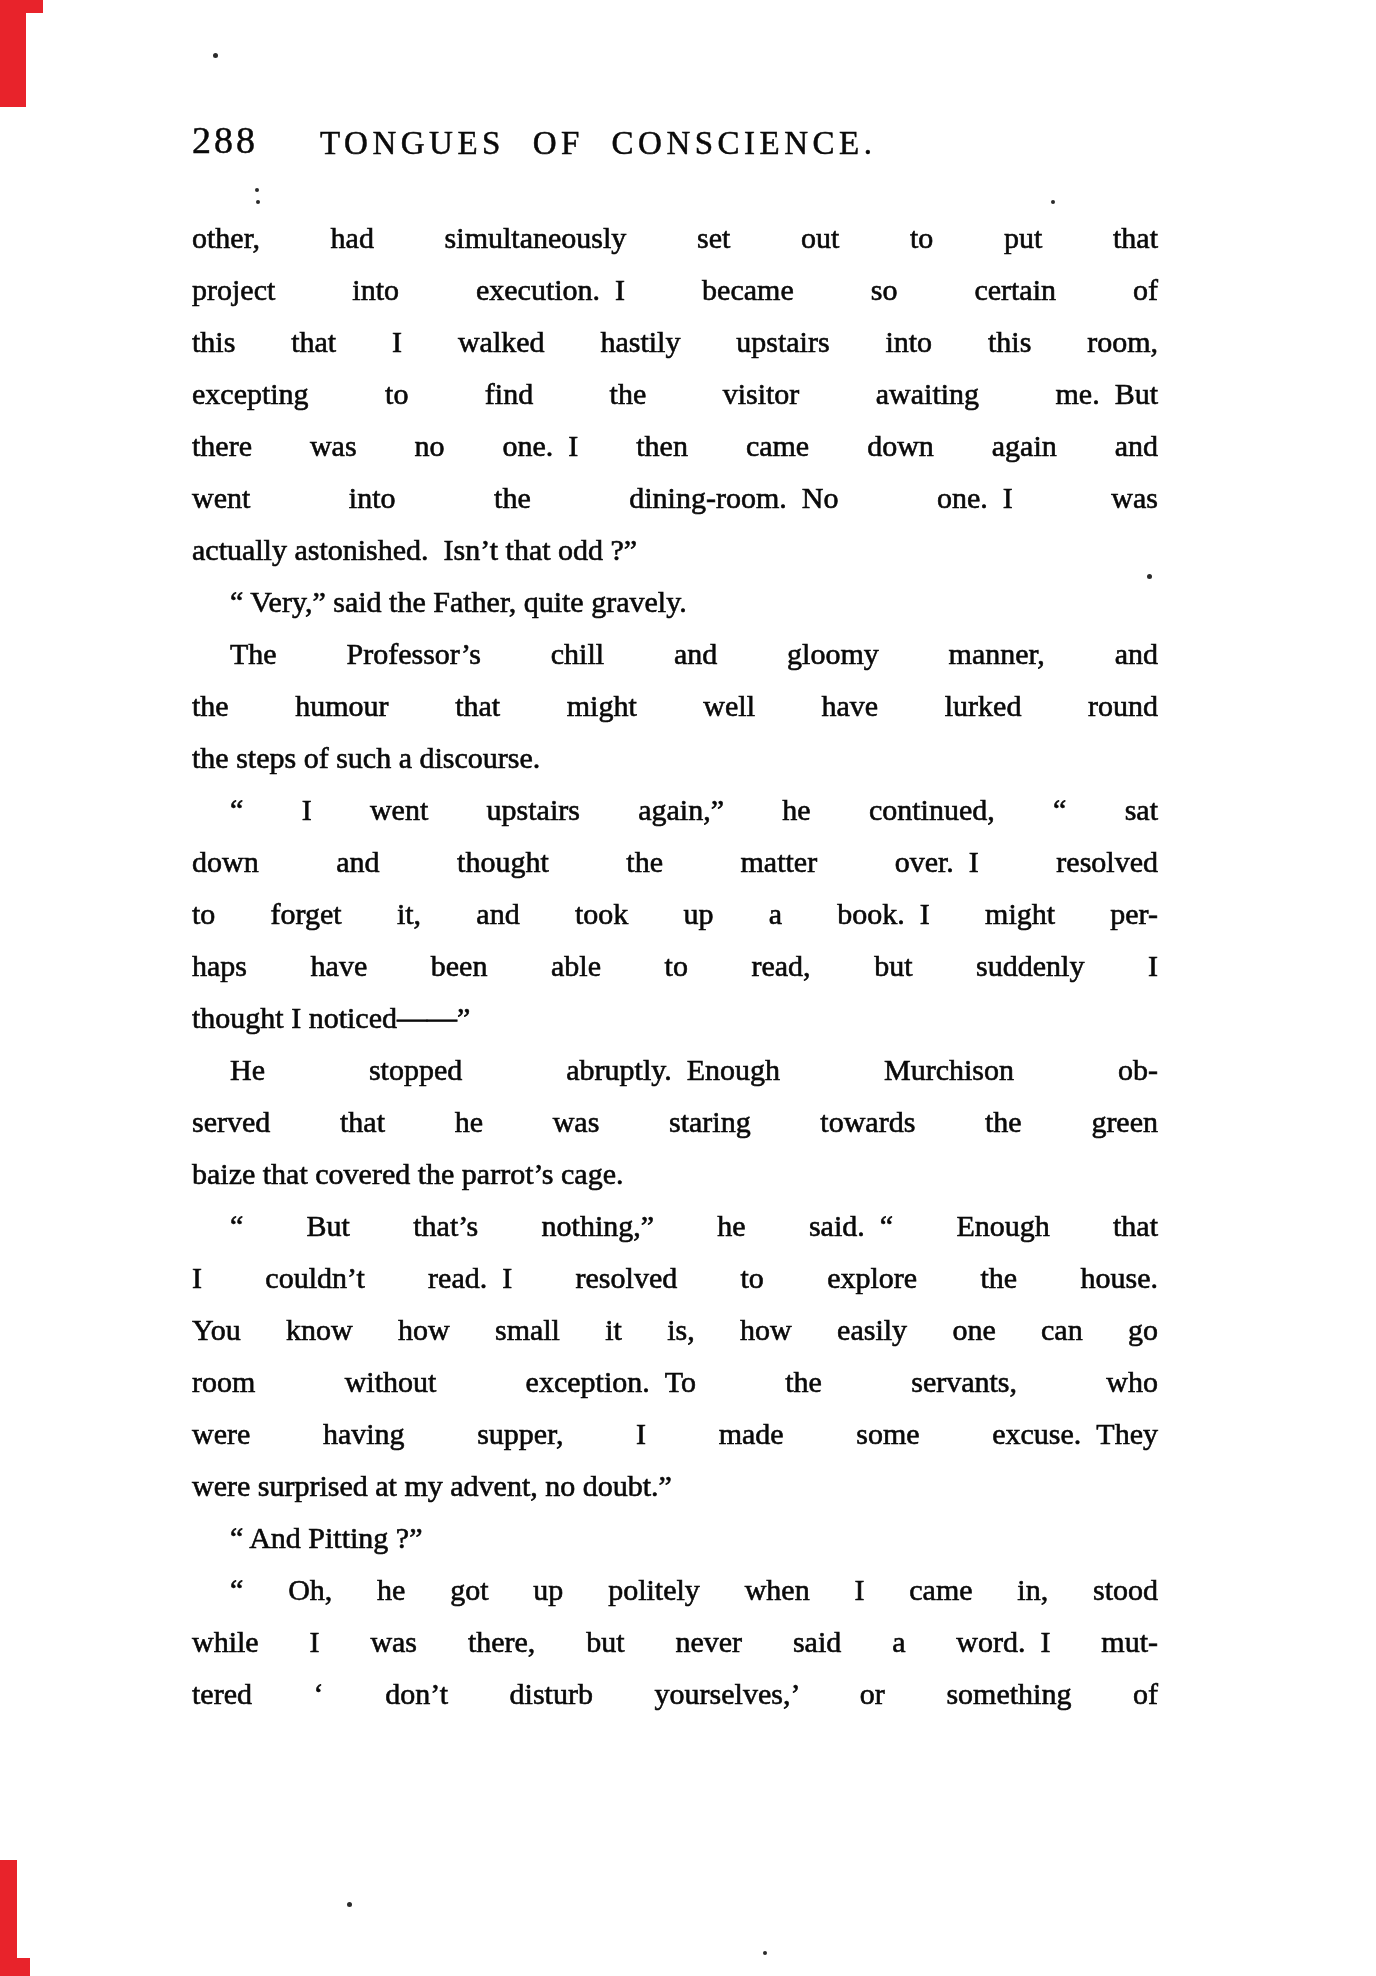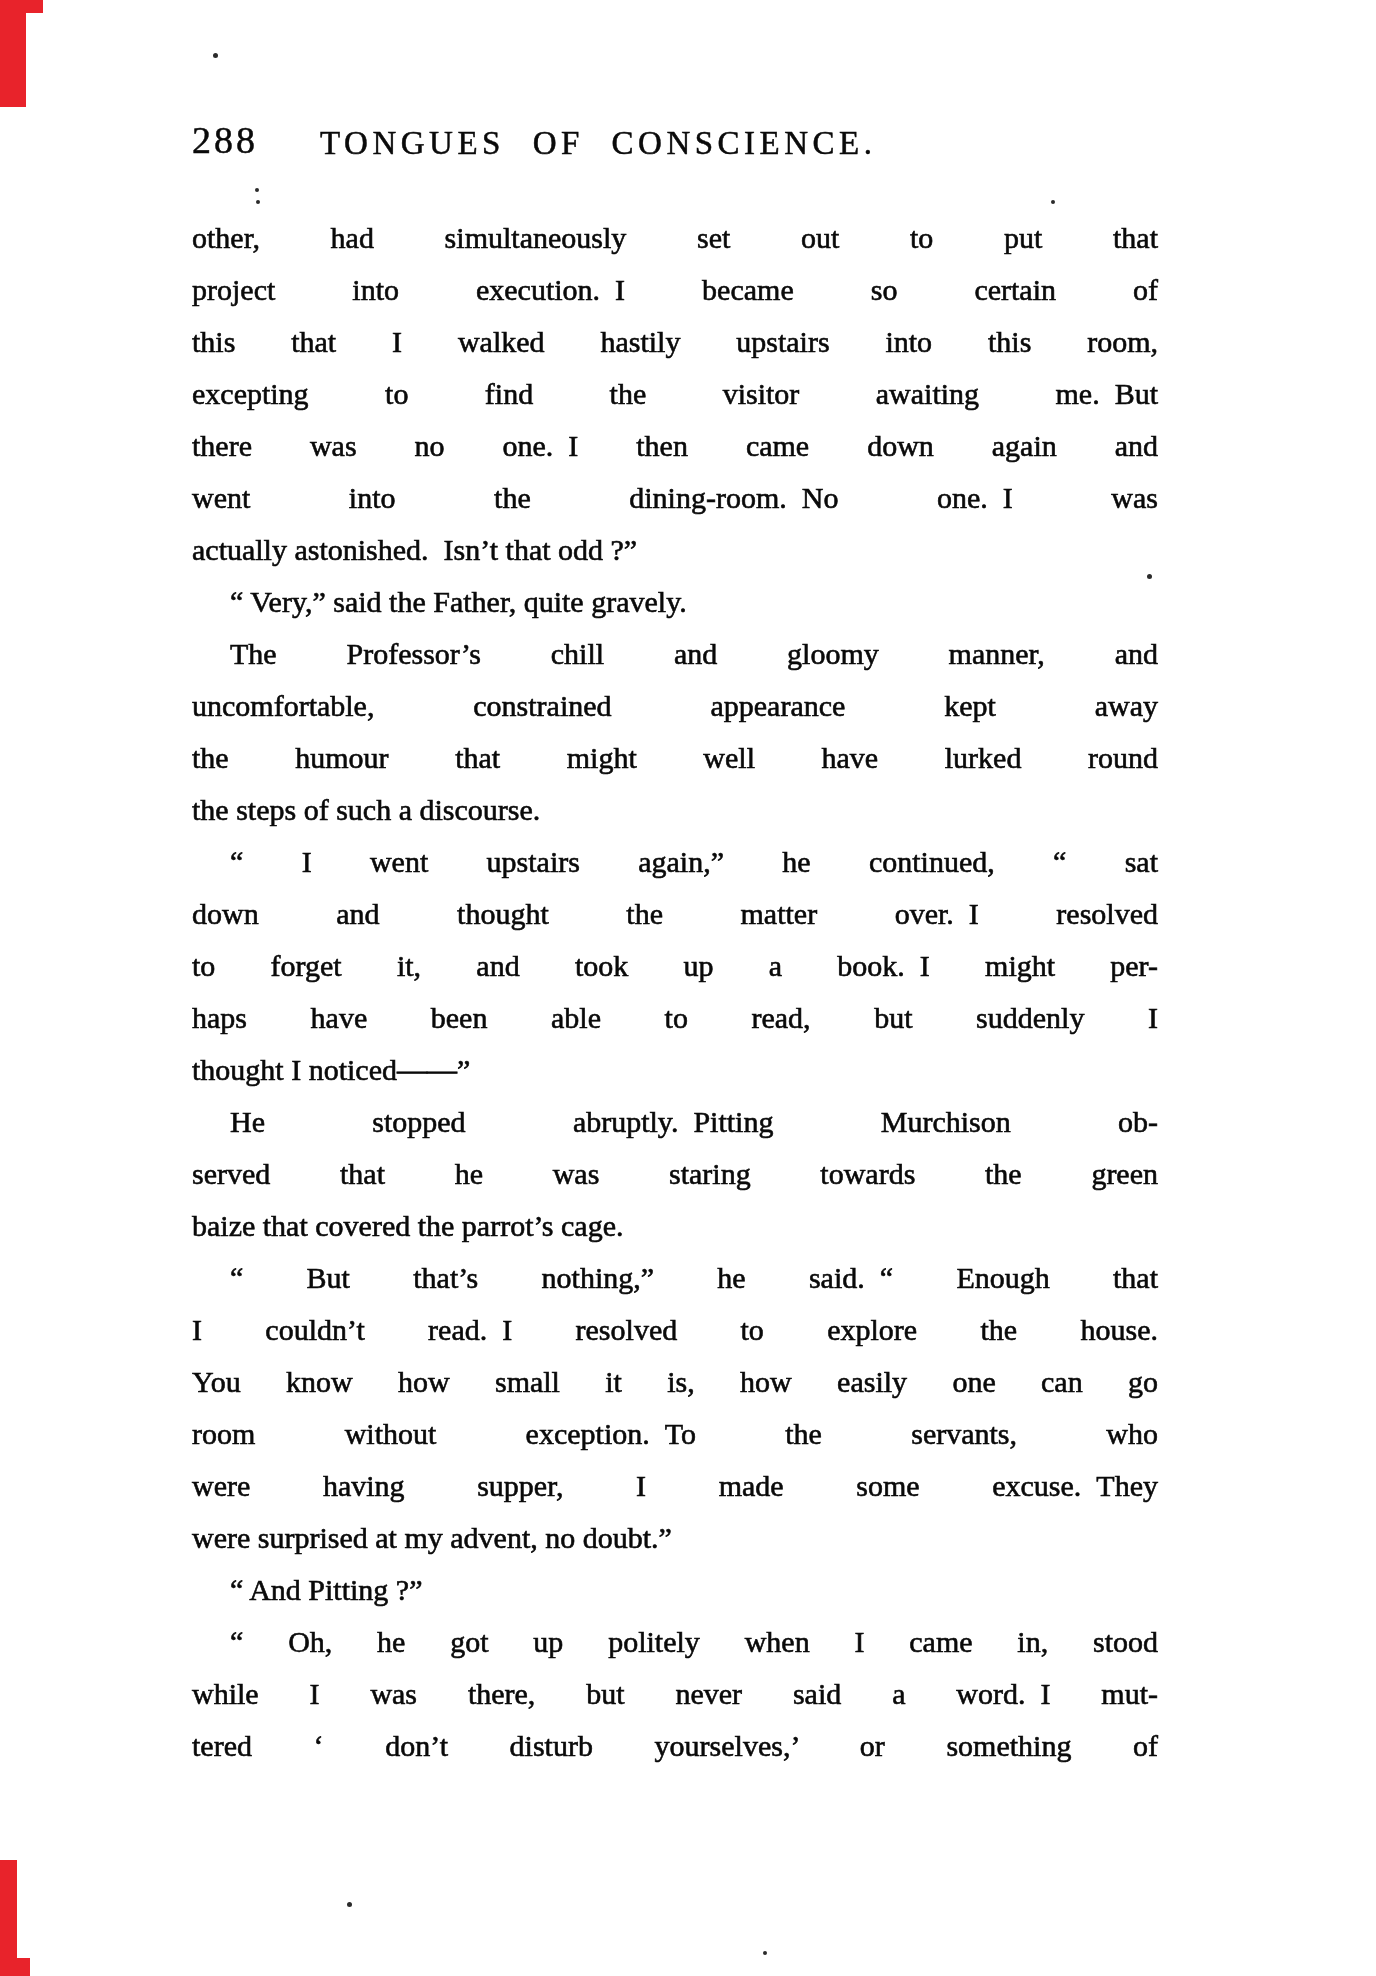--- a/index.html
+++ b/index.html
@@ -70,29 +70,28 @@
   <div class="textblock" id="text-body">
       <div class="line">other, had simultaneously set out to put that</div>
       <div class="line">project into execution. I became so certain of</div>
       <div class="line">this that I walked hastily upstairs into this room,</div>
       <div class="line">excepting to find the visitor awaiting me. But</div>
       <div class="line">there was no one. I then came down again and</div>
       <div class="line">went into the dining-room. No one. I was</div>
       <div class="line last">actually astonished. Isn’t that odd ?”</div>
       <div class="line indent last">“ Very,” said the Father, quite gravely.</div>
       <div class="line indent">The Professor’s chill and gloomy manner, and</div>
-      <div class="line">uncomfortable, constrained appearance kept away</div>
       <div class="line">the humour that might well have lurked round</div>
       <div class="line last">the steps of such a discourse.</div>
       <div class="line indent">“ I went upstairs again,” he continued, “ sat</div>
       <div class="line">down and thought the matter over. I resolved</div>
       <div class="line">to forget it, and took up a book. I might per-</div>
       <div class="line">haps have been able to read, but suddenly I</div>
       <div class="line last">thought I noticed——”</div>
-      <div class="line indent">He stopped abruptly. Pitting Murchison ob-</div>
+      <div class="line indent">He stopped abruptly. Enough Murchison ob-</div>
       <div class="line">served that he was staring towards the green</div>
       <div class="line last">baize that covered the parrot’s cage.</div>
       <div class="line indent">“ But that’s nothing,” he said. “ Enough that</div>
       <div class="line">I couldn’t read. I resolved to explore the house.</div>
       <div class="line">You know how small it is, how easily one can go</div>
       <div class="line">room without exception. To the servants, who</div>
       <div class="line">were having supper, I made some excuse. They</div>
       <div class="line last">were surprised at my advent, no doubt.”</div>
       <div class="line indent last">“ And Pitting ?”</div>
       <div class="line indent">“ Oh, he got up politely when I came in, stood</div>

